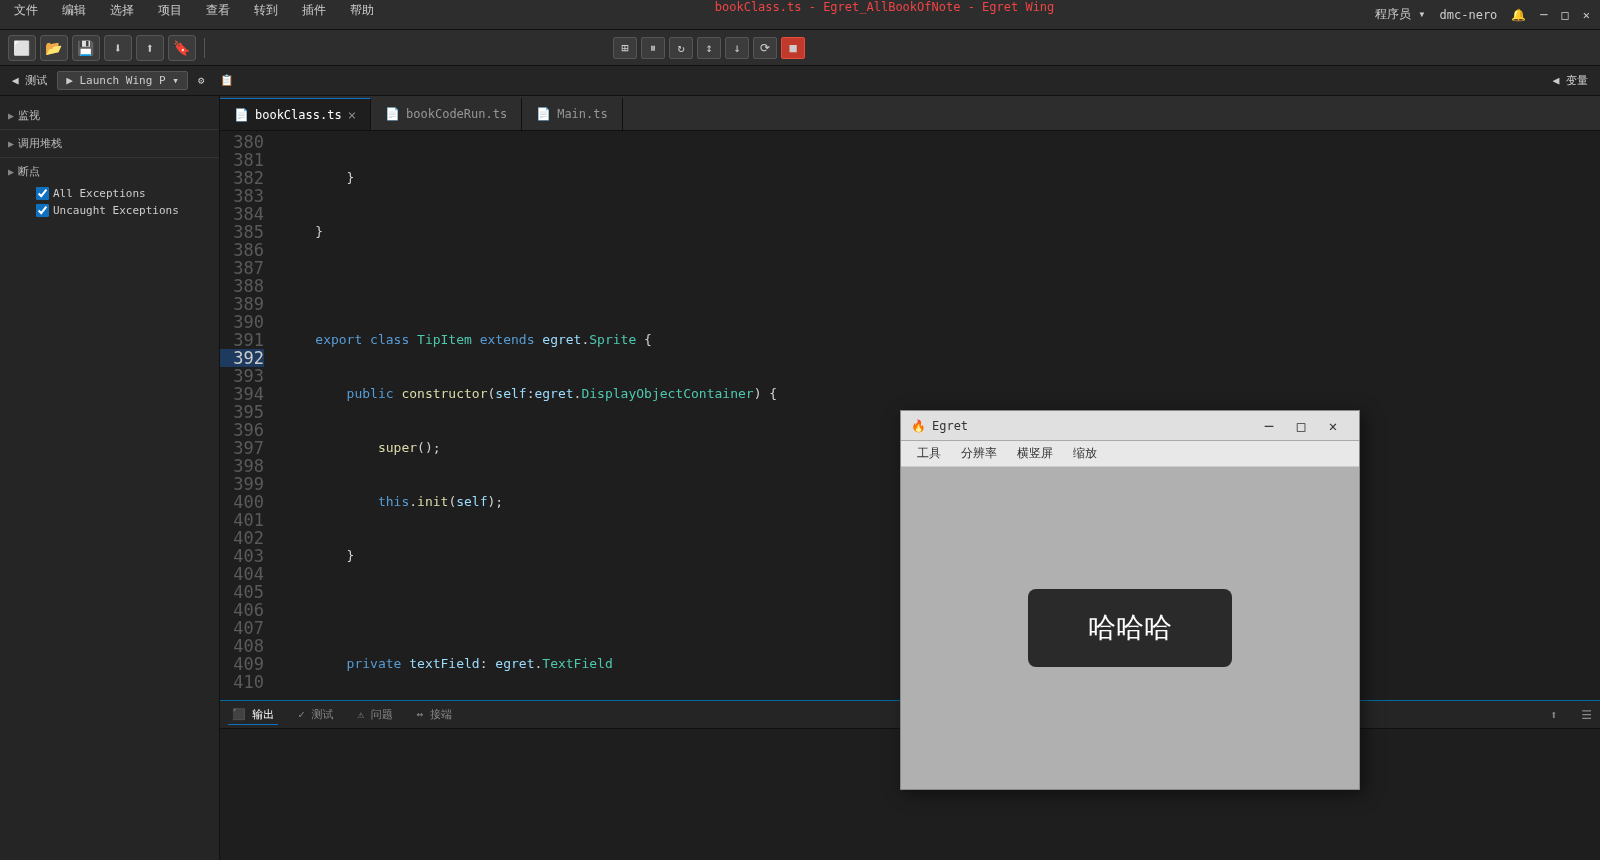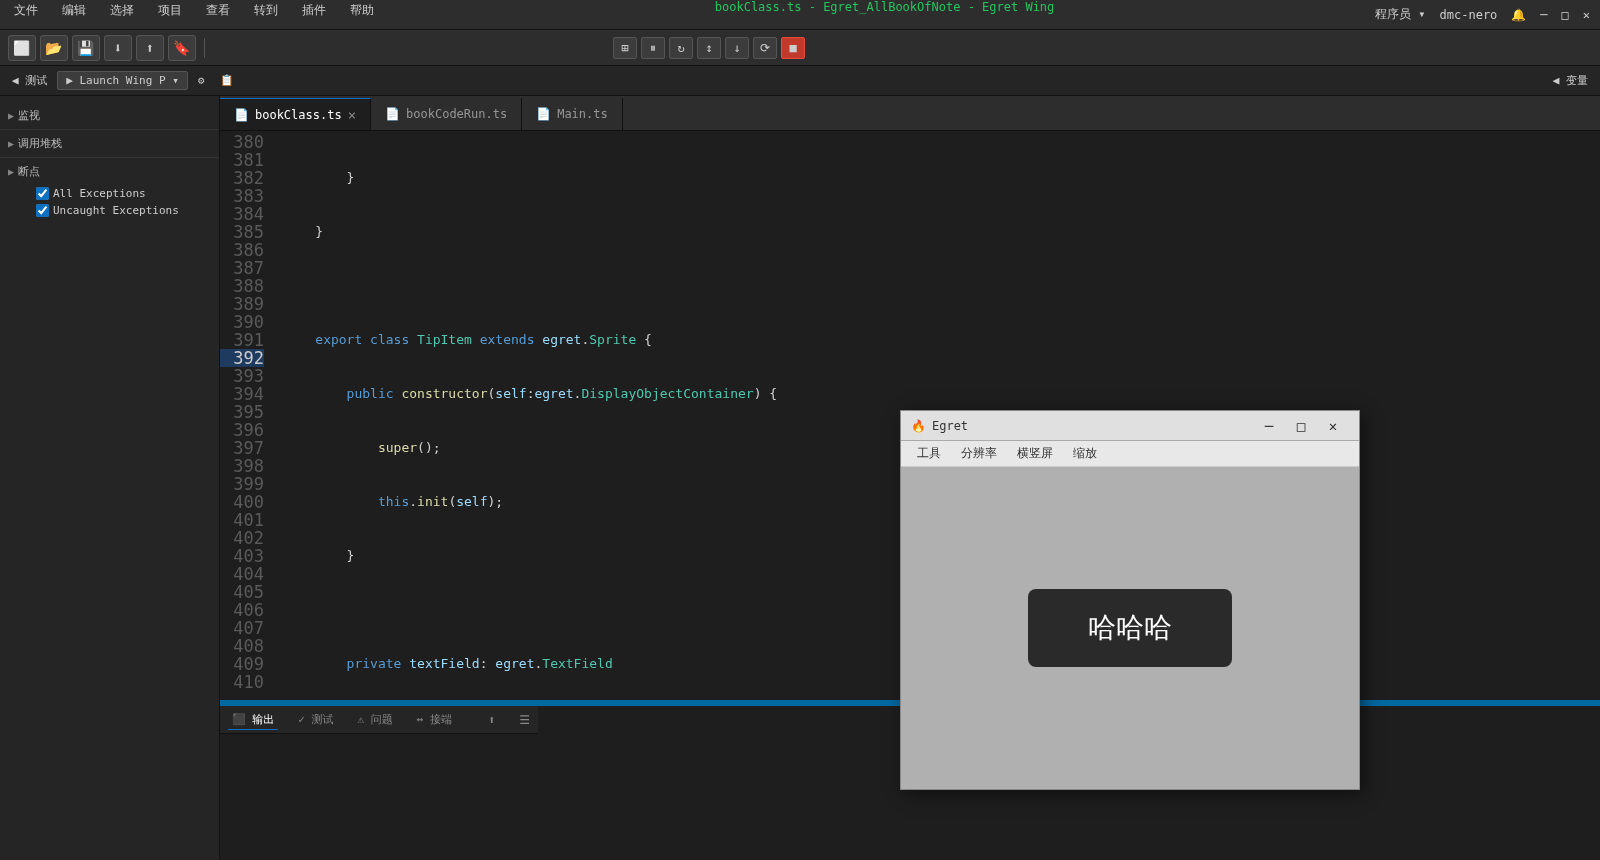--- a/index.html
+++ b/index.html
@@ -3,21 +3,21 @@
   <meta charset="utf-8">
   <style>
     * { margin: 0; padding: 0; box-sizing: border-box; }
     body { width: 1600px; height: 860px; background: #1e1e1e; font-family: 'Consolas', 'Monaco', monospace; overflow: hidden; color: #ccc; font-size: 13px; }
 
     
     #titlebar {
       height: 30px; background: #2d2d2d; display: flex; justify-content: space-between; padding: 0 10px; border-bottom: 1px solid #111;
     }
     #titlebar-left { display: flex; gap: 16px; font-size: 12px; color: #ccc; }
-    #titlebar-center { color: #22c55e; font-size: 12px; margin-left: 16px; }
+    #titlebar-center { color: #ef4444; font-size: 12px; margin-left: 16px; }
     #titlebar-right { display: flex; align-items: center; gap: 14px; font-size: 12px; color: #ccc; }
     .title-menu-item { cursor: pointer; padding: 2px 4px; }
 
     
     #toolbar {
       height: 36px; background: #2d2d2d; display: flex; align-items: center; padding: 0 8px; gap: 4px; border-bottom: 1px solid #111;
     }
     .tb-btn { width: 28px; height: 26px; background: #3c3c3c; border: 1px solid #555; border-radius: 3px; display: flex; align-items: center; justify-content: center; cursor: pointer; color: #ccc; font-size: 14px; }
     .tb-sep { width: 1px; height: 20px; background: #555; margin: 0 4px; }
     .dbg-btn { width: 24px; height: 22px; background: #3c3c3c; border: 1px solid #555; border-radius: 2px; display: flex; align-items: center; justify-content: center; cursor: pointer; color: #ccc; font-size: 12px; }
@@ -62,21 +62,21 @@
 
     
     .kw { color: #569cd6; }
     .cls { color: #4ec9b0; }
     .fn { color: #dcdcaa; }
     .prop { color: #9cdcfe; }
     .var { color: #9cdcfe; }
     .punc { color: #d4d4d4; }
 
     
-    #bottom-area { height: 160px; background: #1e1e1e; border-top: 6px solid #0369a1; display: flex; flex-direction: row; }
+    #bottom-area { height: 160px; background: #1e1e1e; border-top: 1px solid #0369a1; display: flex; flex-direction: column; }
     #bottom-tabs { height: 28px; background: #252526; display: flex; align-items: center; padding: 0 8px; gap: 16px; border-bottom: 1px solid #111; }
     .btab { font-size: 11px; color: #888; cursor: pointer; padding: 2px 4px; display: flex; align-items: center; gap: 4px; }
     .btab.active { color: #fff; border-bottom: 1px solid #0e70c0; }
     #bottom-content { flex: 1; padding: 6px 12px; font-size: 12px; color: #ccc; overflow: hidden; }
 
     
     #egret-popup {
       position: absolute; top: 410px; left: 900px; width: 460px; height: 380px;
       background: #c0c0c0; border: 1px solid #888; box-shadow: 4px 4px 16px rgba(0,0,0,0.5);
       display: flex; flex-direction: column;

